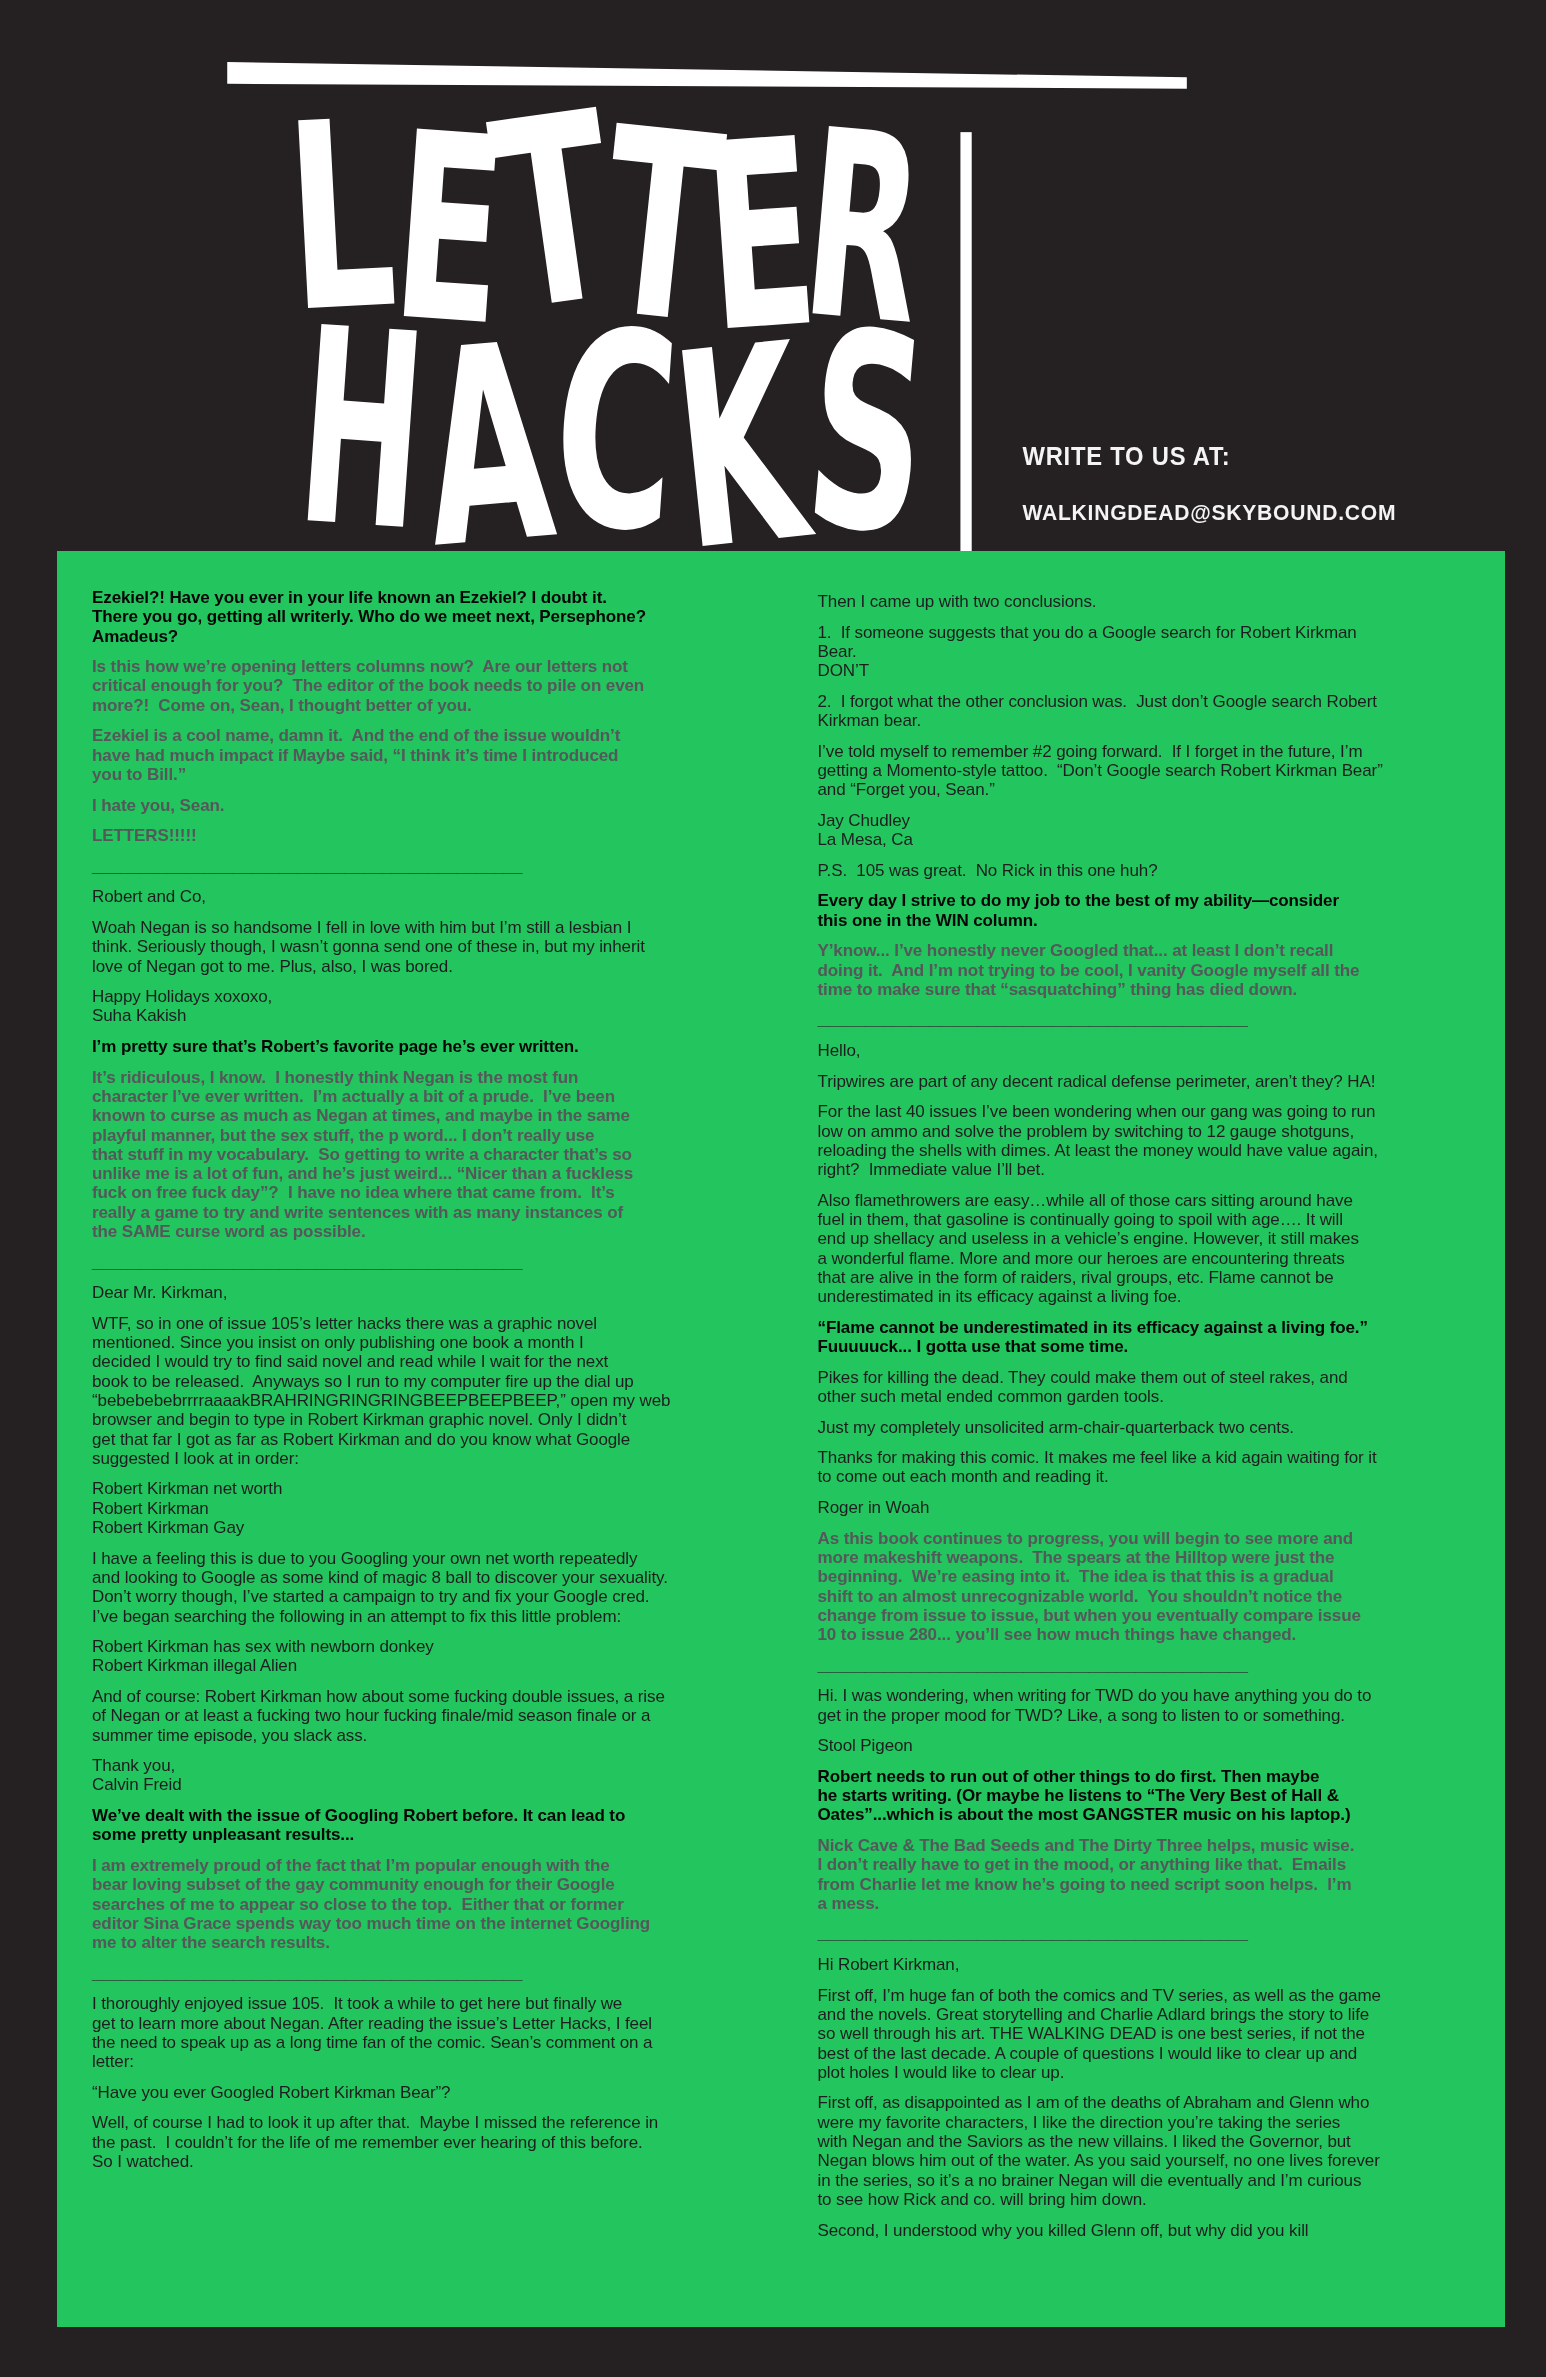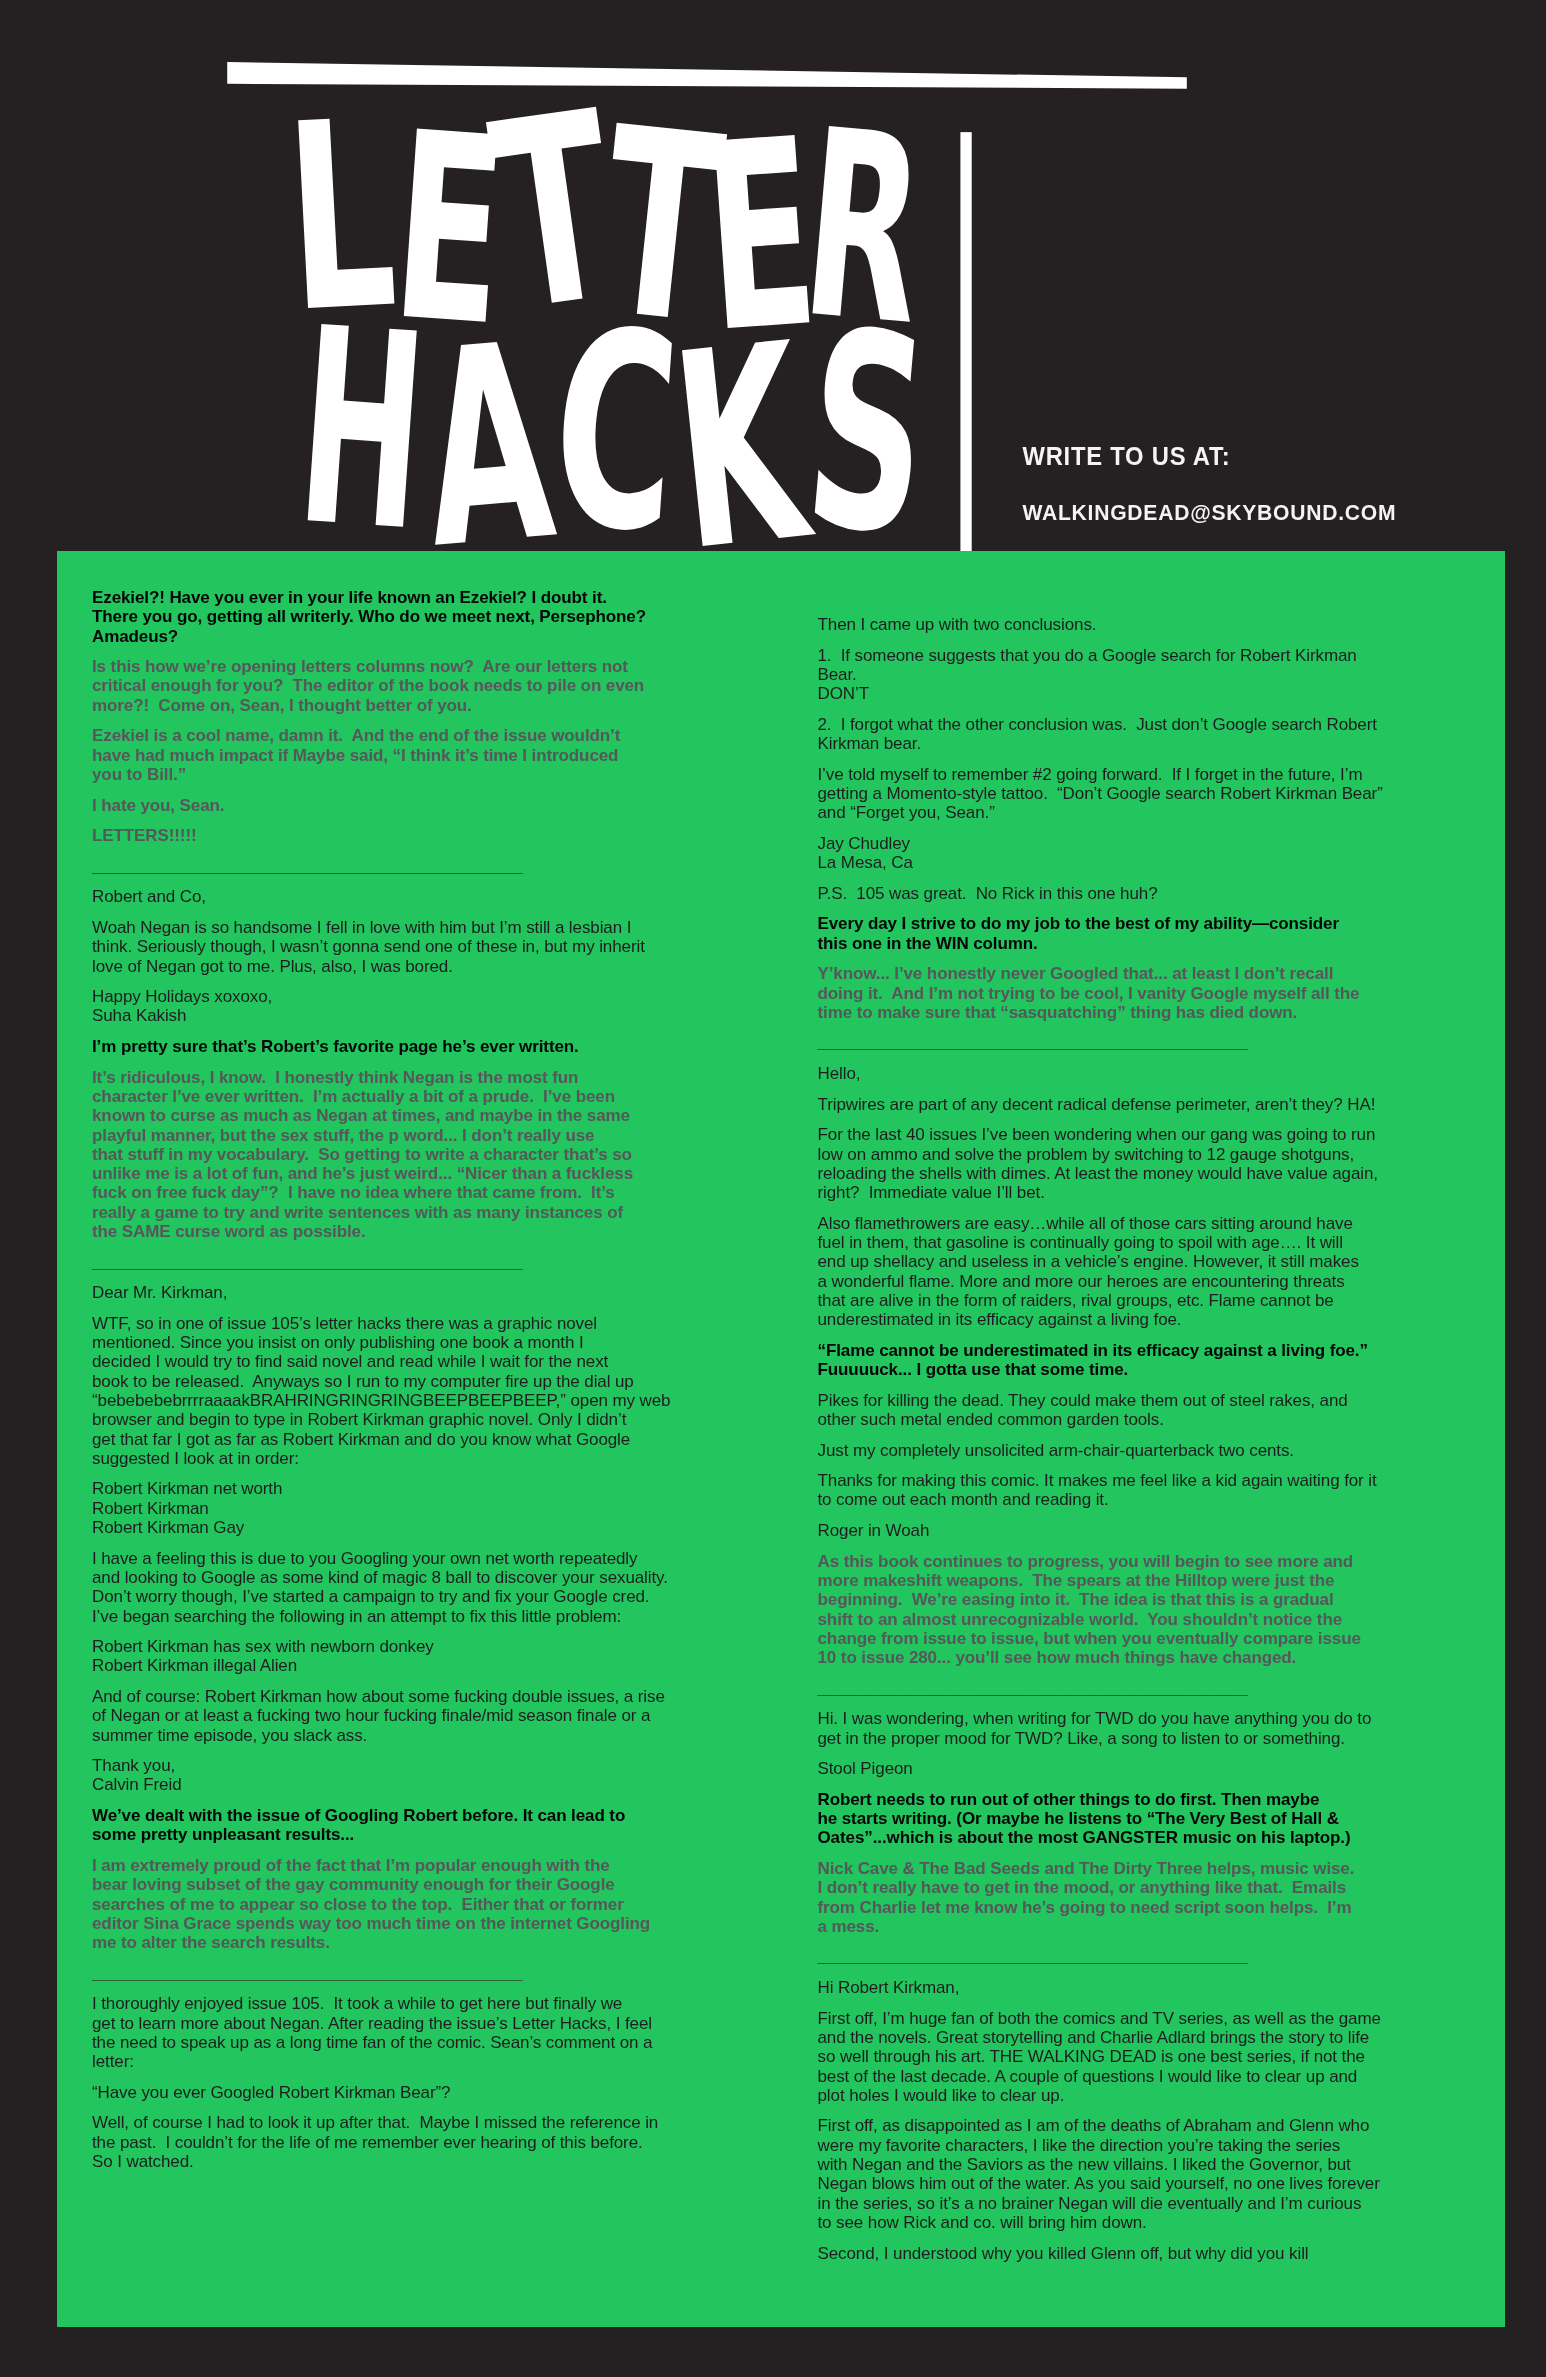--- a/index.html
+++ b/index.html
@@ -18,21 +18,21 @@
     font-weight:bold;fill:#f4f4f4;letter-spacing:1px;
   }
   .paper{
     position:absolute;left:57px;top:551px;width:1448px;height:1776px;
     background:#22c55e;
     box-sizing:border-box;
     padding:37px 33px 0 35px;
     display:flex;gap:71px;
   }
   .col{width:665px;box-sizing:border-box;}
-  .col-right{margin-top:27px;}
+  .col-right{margin-top:4px;}
   .col p{
     margin:0 0 11.3px 0;
     font-size:17px;line-height:19.3px;
     letter-spacing:-0.1px;
     white-space:pre;
   }
   .b-letter{color:#1e1e20;font-weight:400;}
   .b-bold{color:#060606;font-weight:700;}
   .b-resp{color:#56575a;font-weight:700;}
   .b-div{color:#2c2c2c;font-weight:700;letter-spacing:1.6px;}

